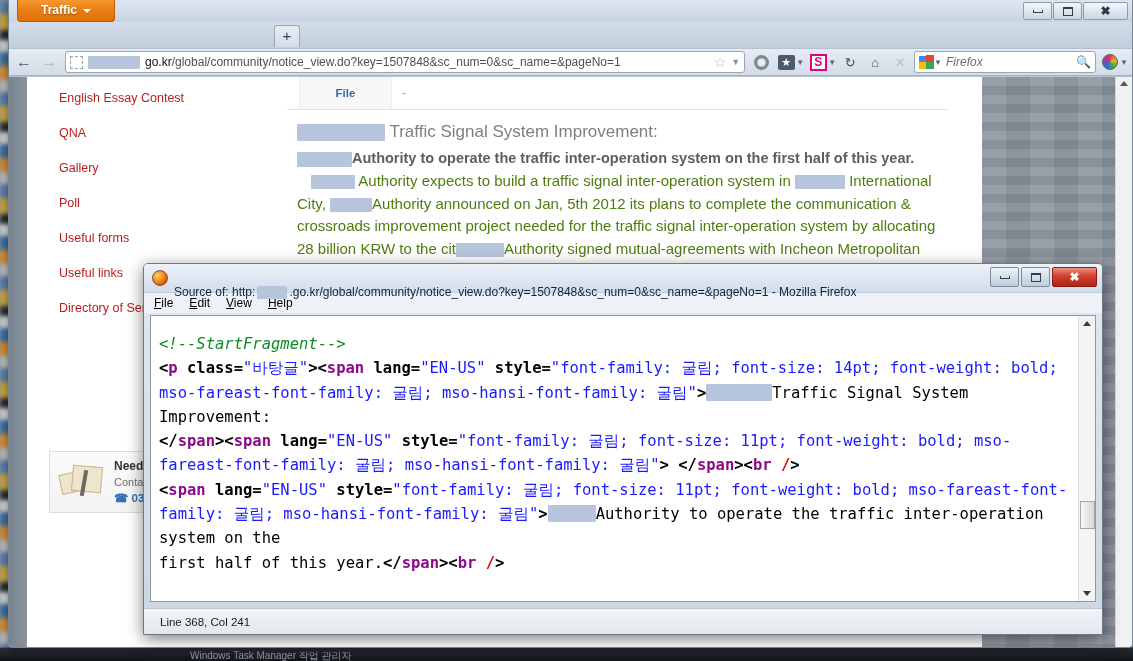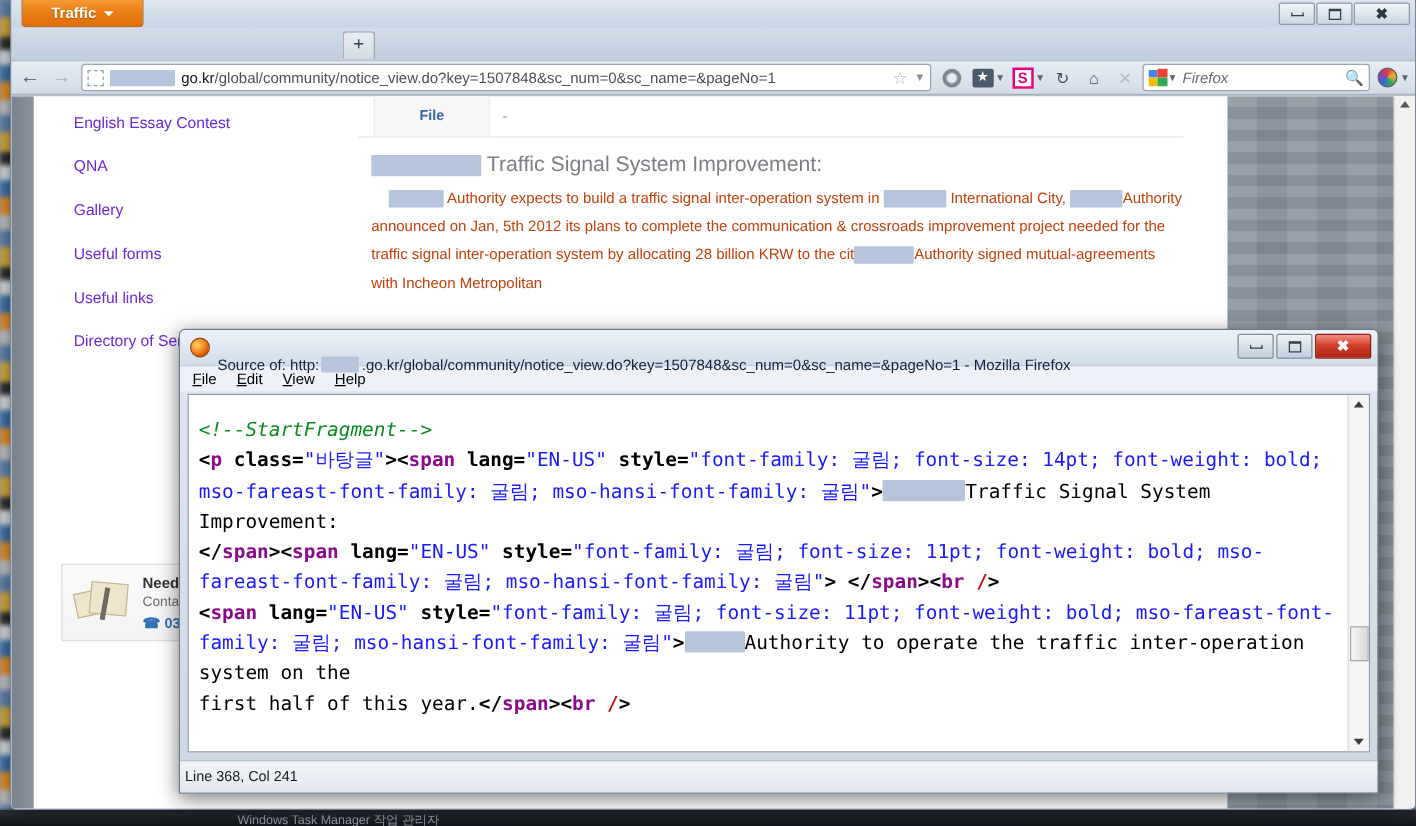--- a/index.html
+++ b/index.html
@@ -188,21 +188,21 @@
   }
   #page-left-edge {
     position: absolute; left: 0; top: 0; width: 18px; height: 100%;
     background: linear-gradient(90deg,#78828d 0%, #8a939e 100%);
   }
 
   
   #page-sidebar { position: absolute; left: 50px; top: 4px; width: 215px; }
   .side-item {
     height: 35px; line-height: 35px;
-    font-size: 12.5px; color: #6d28d9;
+    font-size: 12.5px; color: #b91c1c;
   }
 
   
   #promo-box {
     position: absolute; left: 40px; top: 374px; width: 232px; height: 62px;
     background: linear-gradient(180deg,#fbfbfb,#f3f3f3);
     border: 1px solid #dcdcdc;
     display: flex; align-items: center; gap: 8px; padding: 0 10px;
   }
   .promo-art {
@@ -234,21 +234,21 @@
   #file-dash { position: absolute; left: 115px; top: 9px; font-size: 12px; color: #9b9b9b; }
   #article-rule { height: 1px; background: #e2e2e2; margin: 0 0 0 0; }
   #article-body { padding: 7px 0 0 10px; }
   .art-head {
     font-size: 17px; color: #7c7f84; line-height: 30px; white-space: nowrap;
   }
   .art-bold {
     font-size: 14.5px; color: #5b5e63; font-weight: bold; line-height: 23px;
   }
   .art-p {
-    font-size: 12px; color: #c2410c; line-height: 22.5px;
+    font-size: 15px; color: #4d7c0f; line-height: 22.5px;
   }
 
   
   #src-window {
     position: absolute; left: 143px; top: 263px; width: 960px; height: 372px;
     background: linear-gradient(180deg,#e2e8f0 0%, #ccd6e2 100%);
     border: 1px solid #6d7883; border-radius: 5px 5px 0 0;
     box-shadow: 0 4px 16px rgba(0,0,0,.5);
     overflow: hidden;
   }
@@ -256,21 +256,21 @@
     position: relative; height: 28px; padding: 0 8px;
     display: flex; align-items: center; gap: 6px;
     background: linear-gradient(180deg, rgba(236,242,249,.95) 0%, rgba(209,221,234,.95) 100%);
     font-size: 12px; color: #10233b;
   }
   .ff-logo {
     width: 16px; height: 16px; border-radius: 50%;
     background: radial-gradient(circle at 35% 35%, #ffd26a 0%, #f08a1e 45%, #d35400 75%, #8e3a10 100%);
     border: 1px solid #9c4a12; flex: 0 0 auto;
   }
-  #src-title { white-space: nowrap; overflow: hidden; display: flex; align-items: flex-start; gap: 0; margin-top: 28px; }
+  #src-title { white-space: nowrap; overflow: hidden; display: flex; align-items: center; gap: 0; margin-top: 28px; }
   #src-wincontrols { position: absolute; right: 5px; top: 3px; display: flex; gap: 2px; }
   .swbtn {
     width: 29px; height: 20px; border: 1px solid #7e8b98; border-radius: 2px;
     background: linear-gradient(180deg,#eef3f8 0%, #d4dee8 55%, #c2cedc 100%);
     display: flex; align-items: center; justify-content: center; color: #2a3a4a;
   }
   .swbtn.close {
     width: 45px; color: #fff;
     background: linear-gradient(180deg,#f08f83 0%, #d4402c 45%, #ab2414 100%);
     border-color: #8c1d10;
@@ -311,21 +311,21 @@
   #src-scroll .sb-down { bottom: 5px; border-top: 5px solid #3b3b3b; }
   #src-scroll .sb-thumb {
     position: absolute; left: 1px; top: 185px; width: 15px; height: 28px;
     background: linear-gradient(90deg,#f6f6f6,#d8d8d8);
     border: 1px solid #a6a6a6;
   }
   #src-statusbar {
     position: absolute; left: 0; right: 0; bottom: 0; height: 26px;
     background: linear-gradient(180deg,#f2f4f8 0%, #e2e7ef 100%);
     border-top: 1px solid #b9c3cf;
-    font-size: 11.5px; color: #1b1b1b; line-height: 26px; padding-left: 4px;
+    font-size: 11.5px; color: #1b1b1b; line-height: 26px; padding-left: 16px;
   }
 </style>
 </head>
 <body>
 
 <div id="desktop"></div>
 
 <div id="taskbar">
   <div class="tb-item">Windows Task Manager 작업 관리자</div>
 </div>
@@ -401,20 +401,21 @@
     <div id="page-left-edge"></div>
     <div id="page-bg-right"></div>
     <div id="page-scroll-track">
       <span class="arrow-up"></span>
     </div>
 
     <div id="page-sidebar">
       <div class="side-item">English Essay Contest</div>
       <div class="side-item">QNA</div>
       <div class="side-item">Gallery</div>
+      <div class="side-item">Poll</div>
       <div class="side-item">Useful forms</div>
       <div class="side-item">Useful links</div>
       <div class="side-item">Directory of Serv</div>
     </div>
 
     <div id="promo-box">
       <div class="promo-art">
         <span class="sheet s1"></span>
           <span class="sheet s2"></span>
           <span class="pen"></span>
@@ -432,20 +433,23 @@
         <div id="file-dash">-</div>
       </div>
       <div id="article-rule"></div>
       <div id="article-body">
 
         <div class="art-head">
           <span class="redact" style="width:88px;height:17px"></span>
           <span>Traffic Signal System Improvement:</span>
         </div>
 
+        <div class="art-bold">
+          <span class="redact" style="width:55px;height:15px"></span><span>Authority to operate the traffic inter-operation system on the first half of this year.</span>
+        </div>
 
         <div class="art-p">
           <span class="redact" style="width:44px;height:14px;margin-left:14px"></span>
           <span>Authority expects to build a traffic signal inter-operation system in</span>
           <span class="redact" style="width:50px;height:14px"></span>
           <span>International City,</span>
           <span class="redact" style="width:42px;height:14px"></span><span>Authority announced on Jan, 5th 2012 its plans to complete the communication &amp;</span>
           <span>crossroads improvement project needed for the traffic signal inter-operation system by allocating</span>
           <span>28 billion KRW to the cit</span><span class="redact" style="width:48px;height:14px"></span><span>Authority signed mutual-agreements with Incheon Metropolitan</span>
         </div>

